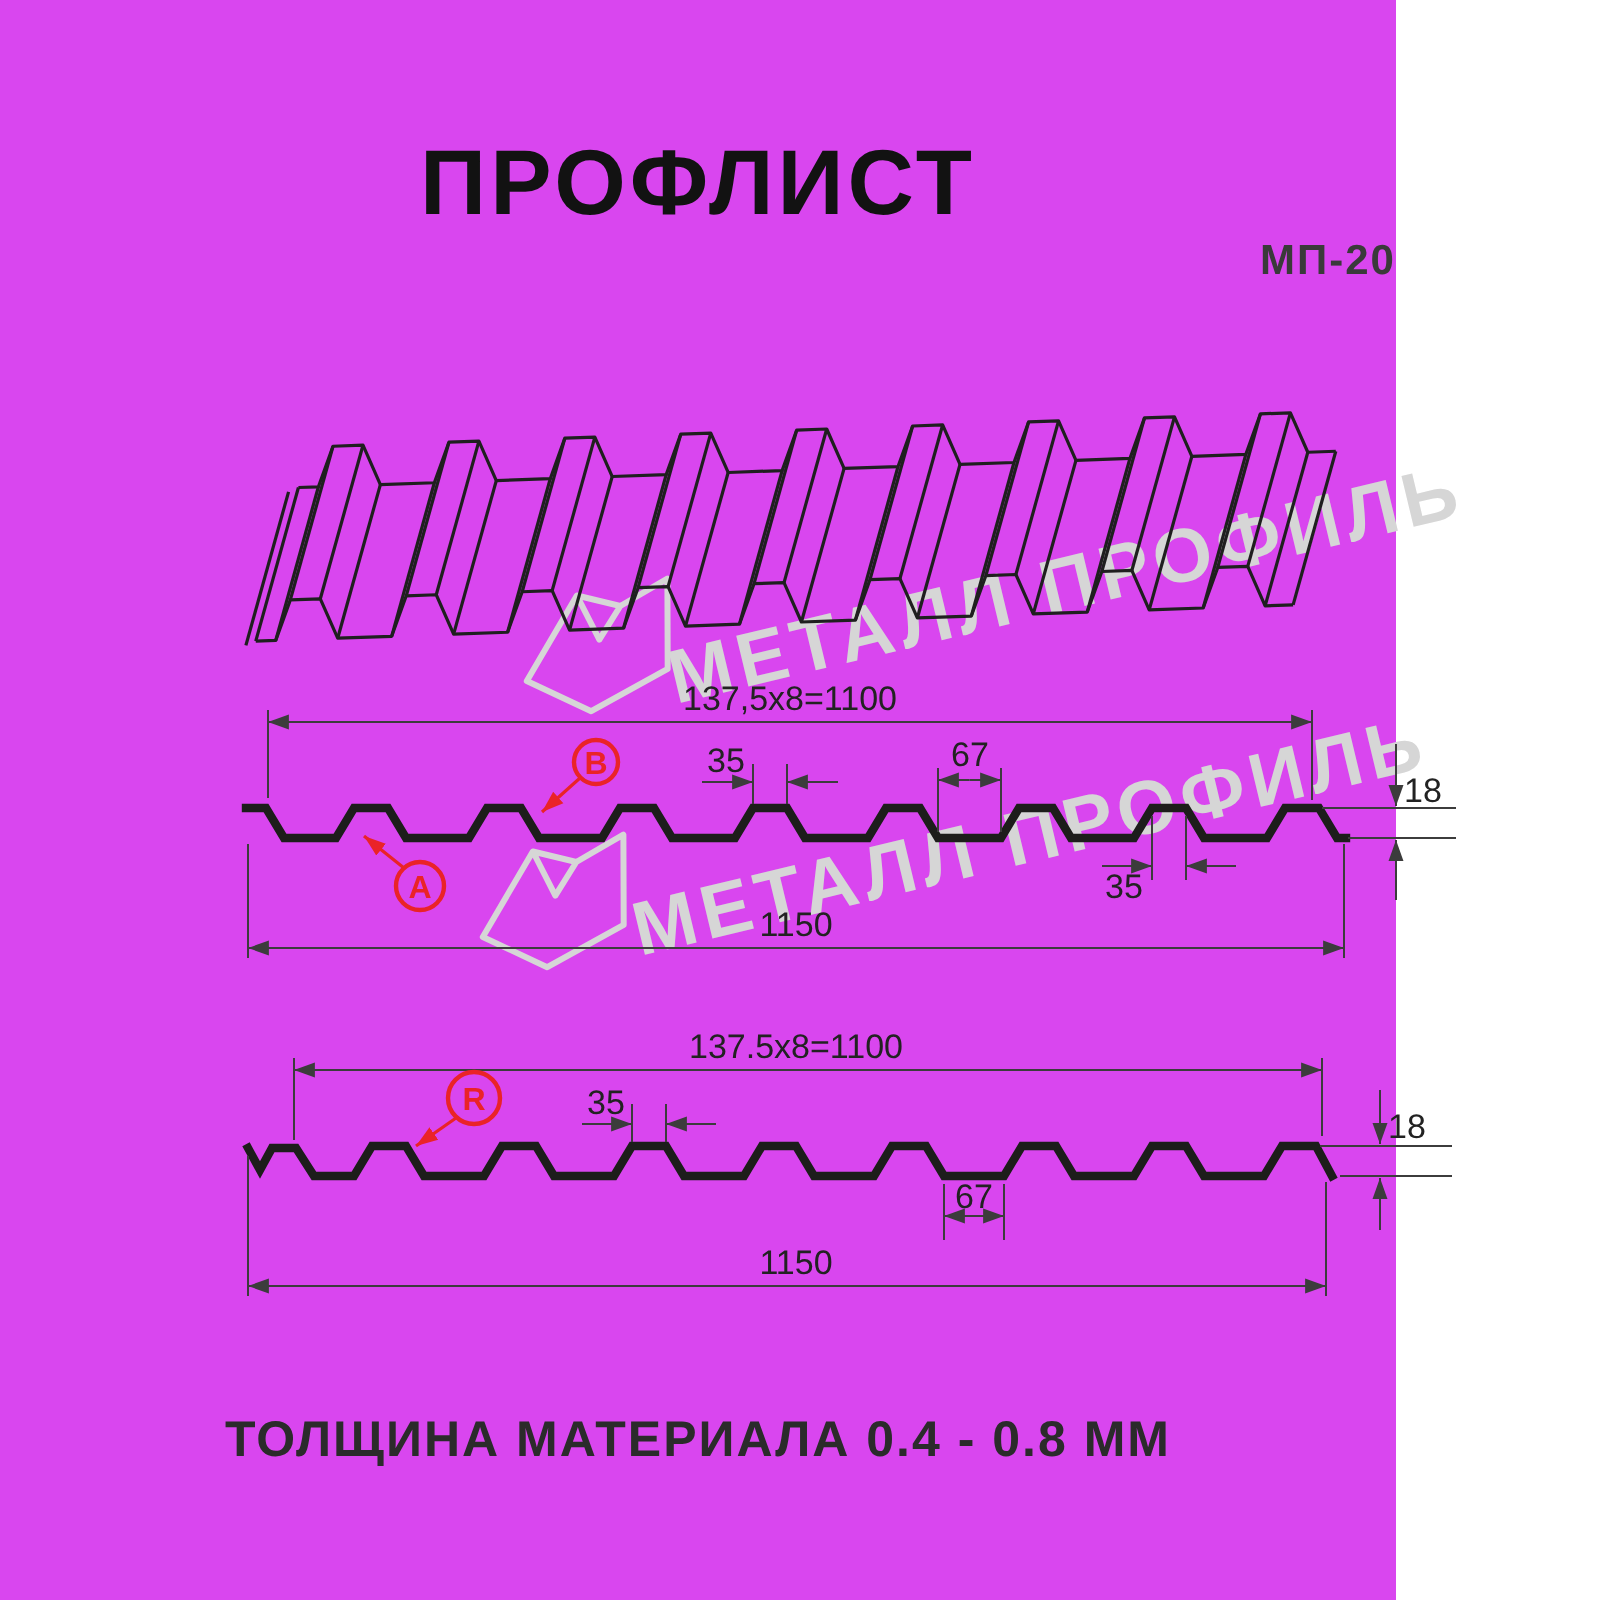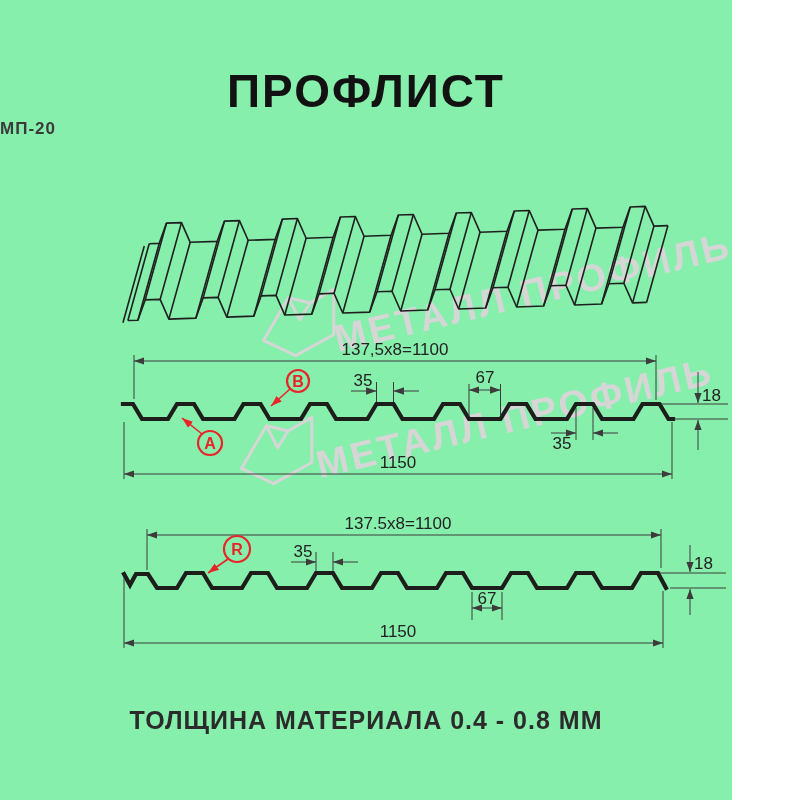--- a/index.html
+++ b/index.html
@@ -1,21 +1,21 @@
 <!DOCTYPE html>
 <html><head>
 <meta charset="utf-8">
 <style>
   html,body{margin:0;padding:0;background:#ffffff;}
   body{width:800px;height:800px;overflow:hidden;}
-  .stage{position:relative;width:732px;height:800px;font-family:"Liberation Sans",sans-serif;background:#86efac;}
+  .stage{position:relative;width:671px;height:800px;font-family:"Liberation Sans",sans-serif;background:#d946ef;padding-left:27px;}
   .title{position:absolute;top:64px;left:0;width:100%;text-align:center;
          font-size:46px;font-weight:800;letter-spacing:2px;color:#121212;}
-  .subtitle{position:absolute;top:119px;left:0;width:100%;text-align:left;
-         font-size:17px;font-weight:600;letter-spacing:1px;color:#3a3a3a;}
+  .subtitle{position:absolute;top:119px;left:0;width:100%;text-align:right;
+         font-size:21px;font-weight:600;letter-spacing:1px;color:#3a3a3a;}
   .footer{position:absolute;top:706px;left:0;width:100%;text-align:center;
          font-size:25px;font-weight:600;letter-spacing:1px;color:#2b2b2b;}
   svg{position:absolute;left:0;top:0;}
   svg text{font-family:"Liberation Sans",sans-serif;font-size:17px;fill:#222;}
   .profile{fill:none;stroke:#1d1d1b;stroke-width:4.2;stroke-linejoin:miter;stroke-linecap:square;}
   .ext{stroke:#3c3c3c;stroke-width:1;fill:none;}
   .dim{stroke:#3c3c3c;stroke-width:1;fill:none;}
   .iso{stroke:#1f1f1f;stroke-width:1.6;fill:none;stroke-linejoin:round;}
   .rcirc{fill:none;stroke:#ea2328;stroke-width:2.2;}
   .rline{stroke:#ea2328;stroke-width:1.6;fill:none;}

